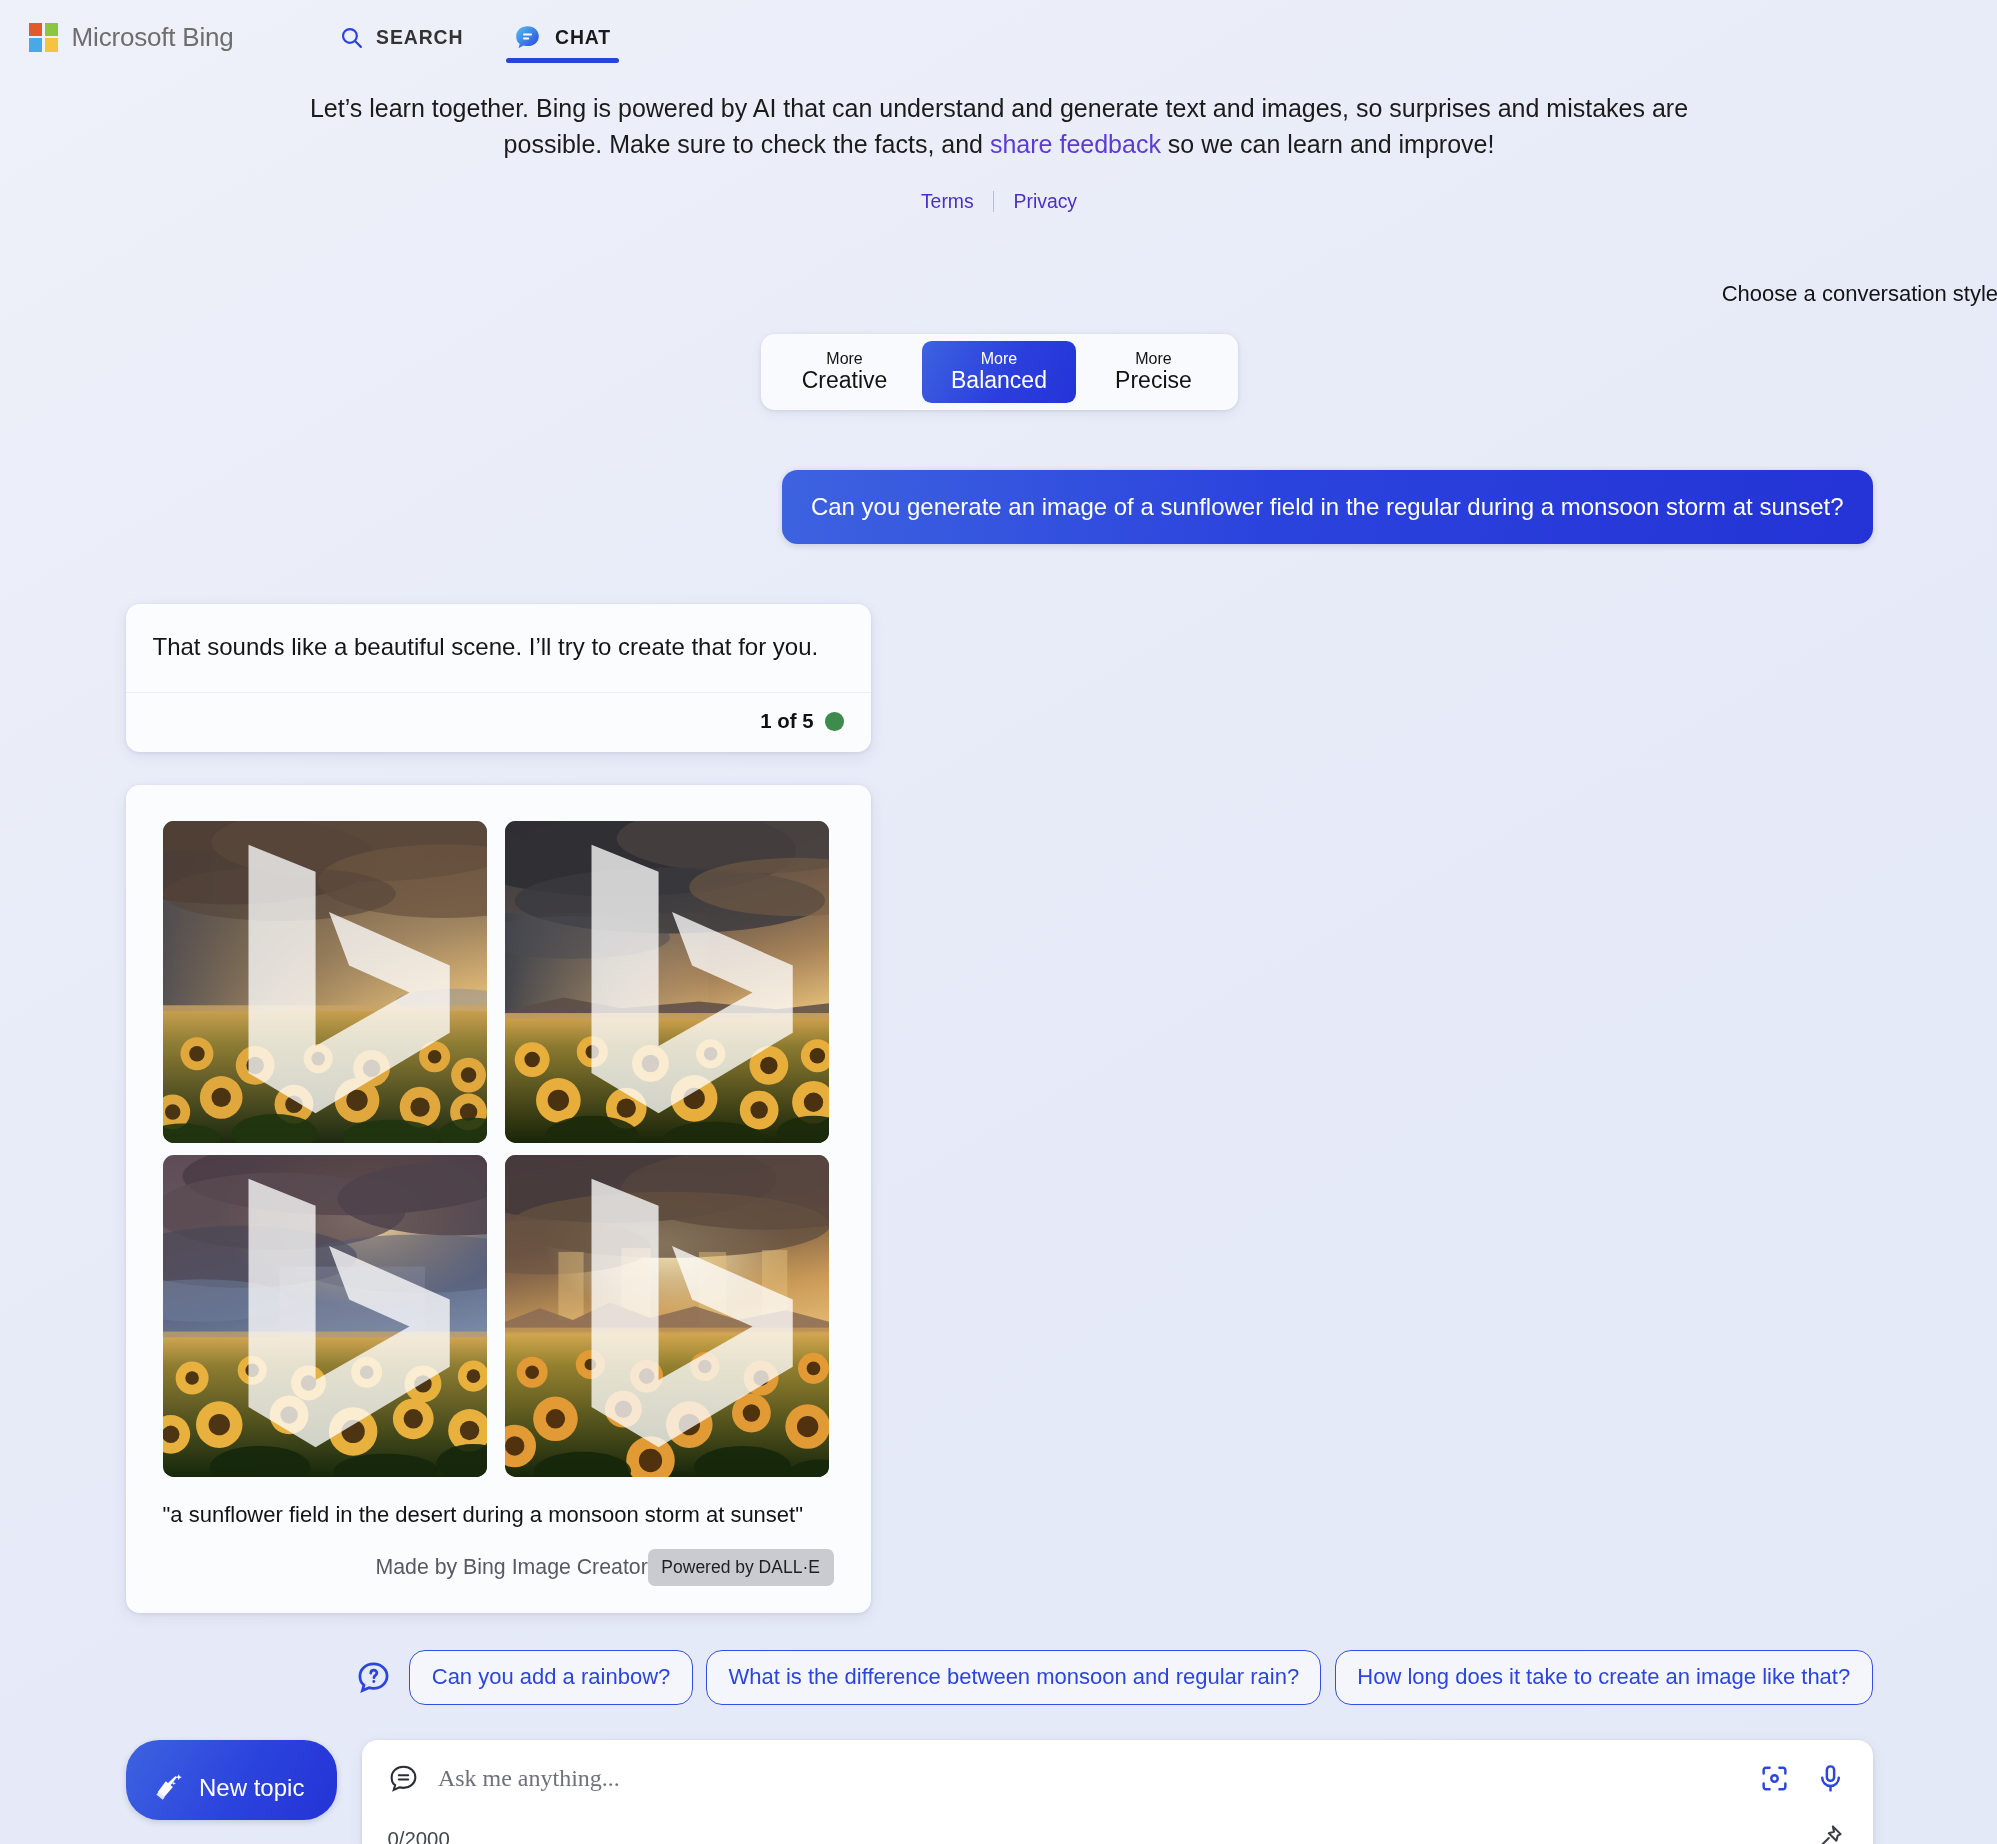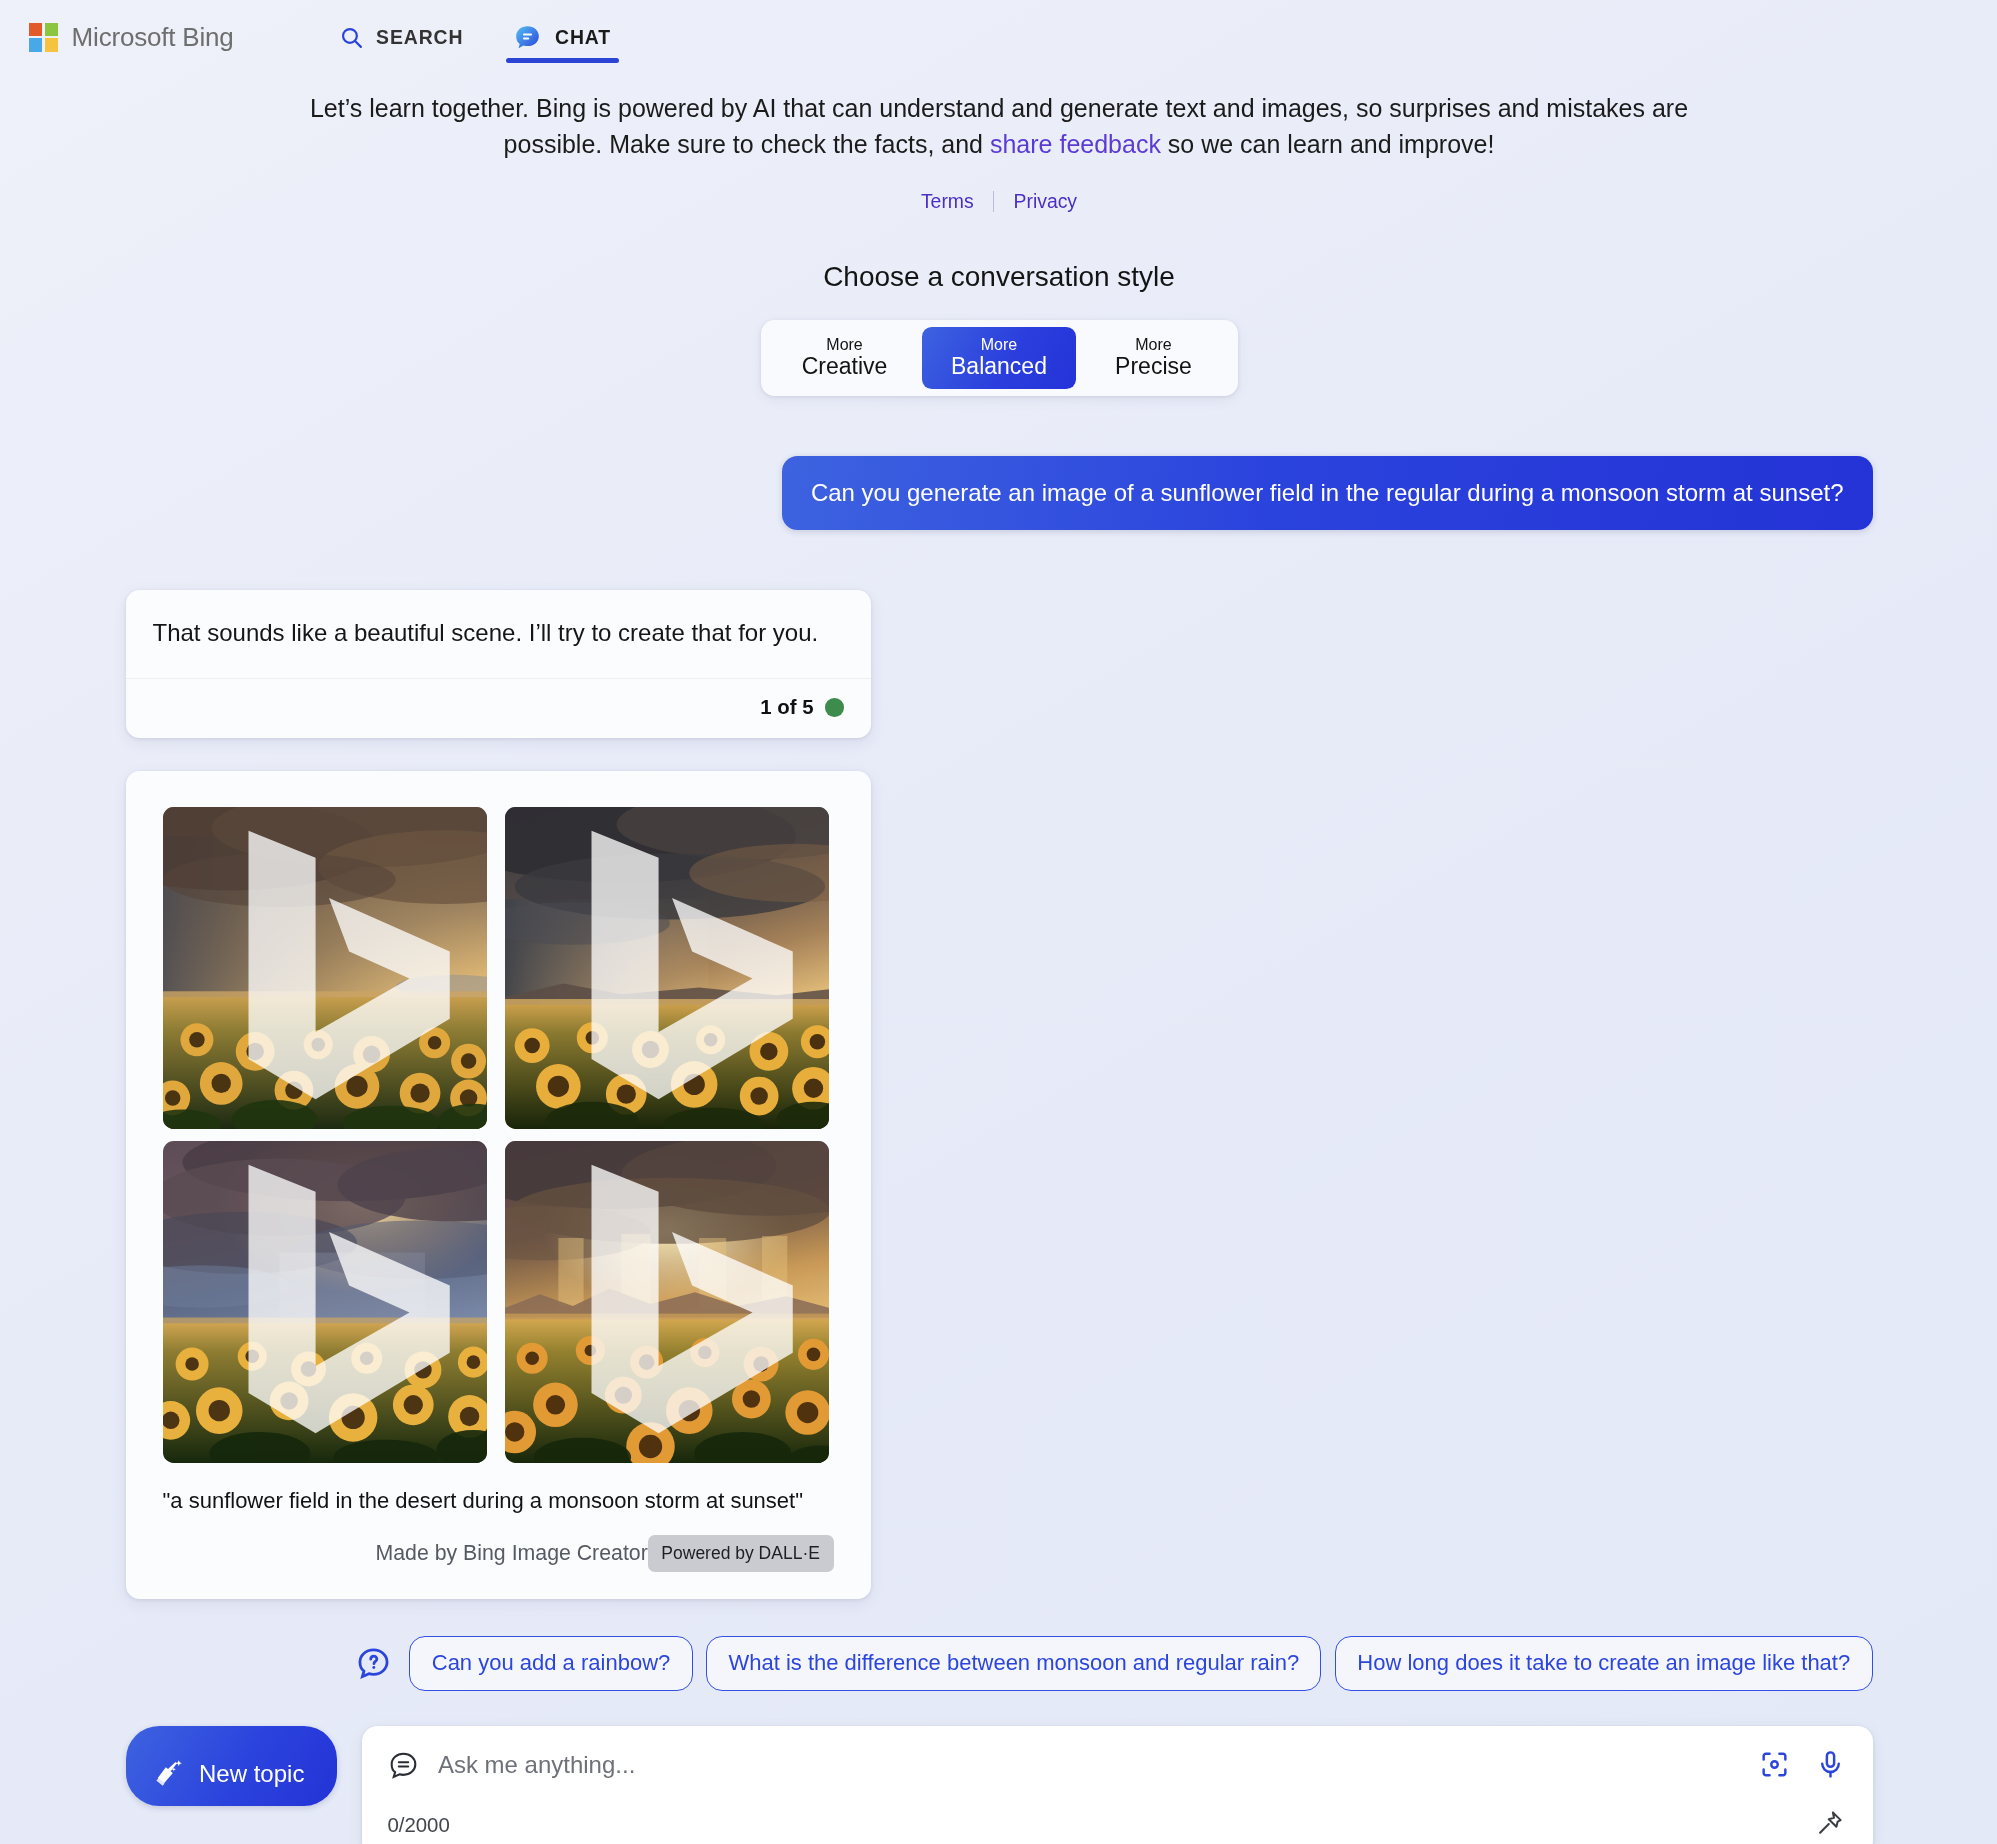--- a/index.html
+++ b/index.html
@@ -111,23 +111,23 @@
     cursor: pointer;
   }
   .legal-sep {
     width: 1px; height: 21.3px;
     background: #b9bed4;
     display: block;
   }
 
   
   .style-head {
-    text-align: center;
-    margin-top: 48px;
-    font-size: 28px;
+    text-align: right;
+    margin-top: 68px;
+    font-size: 22px;
     color: #141414;
   }
   .style-switch {
     margin: 27px auto 0;
     width: 477px;
     height: 76px;
     background: #f9fafd;
     border-radius: 13.6px;
     box-shadow: 0 1px 3.9px rgba(30,40,90,0.10), 0 3.9px 13.6px rgba(30,40,90,0.06);
     display: flex;
@@ -311,21 +311,21 @@
     padding: 21.3px 25px 19.4px 25px;
     position: relative;
     height: 130px;
   }
   .input-top { display: flex; align-items: center; gap: 17.5px; }
   .bubble-glyph { width: 33px; height: 33px; display:block; flex:none; }
   .ask-input {
     border: none;
     outline: none;
     font-size: 24px;
-    font-family: Liberation Sans, sans-serif;
+    font-family: Liberation Serif, serif;
     color: #1c1c1c;
     background: transparent;
     flex: 1;
     padding: 3.9px 0;
   }
   .ask-input::placeholder { color: #6e7179; }
   .input-icons {
     position: absolute;
     top: 23px; right: 27px;
     display: flex; align-items: center; gap: 25px;

